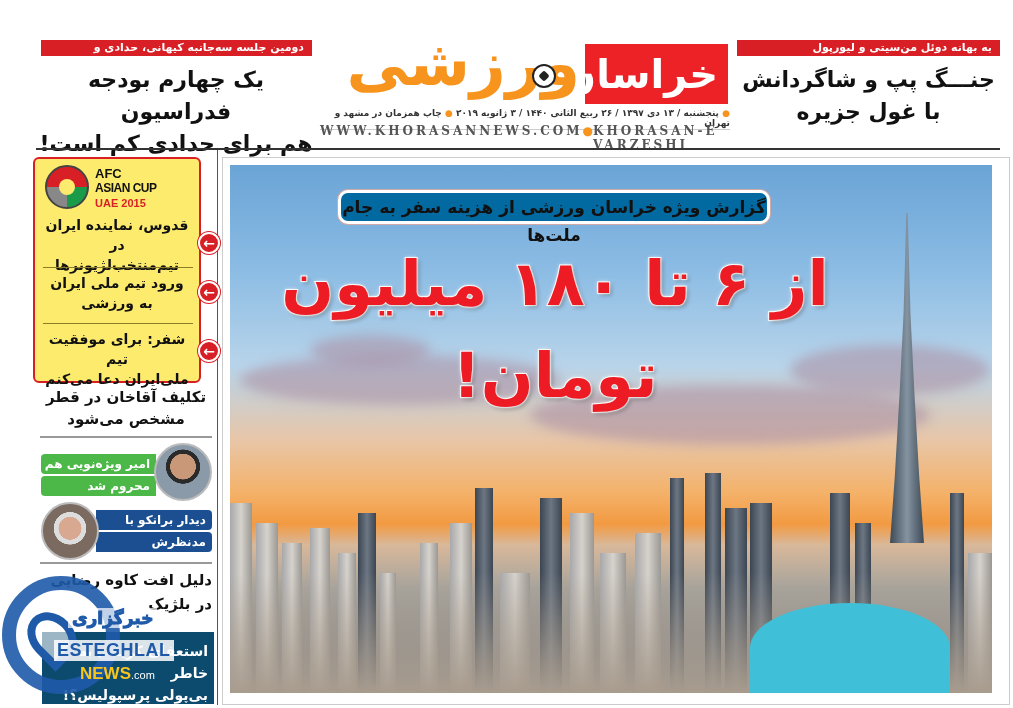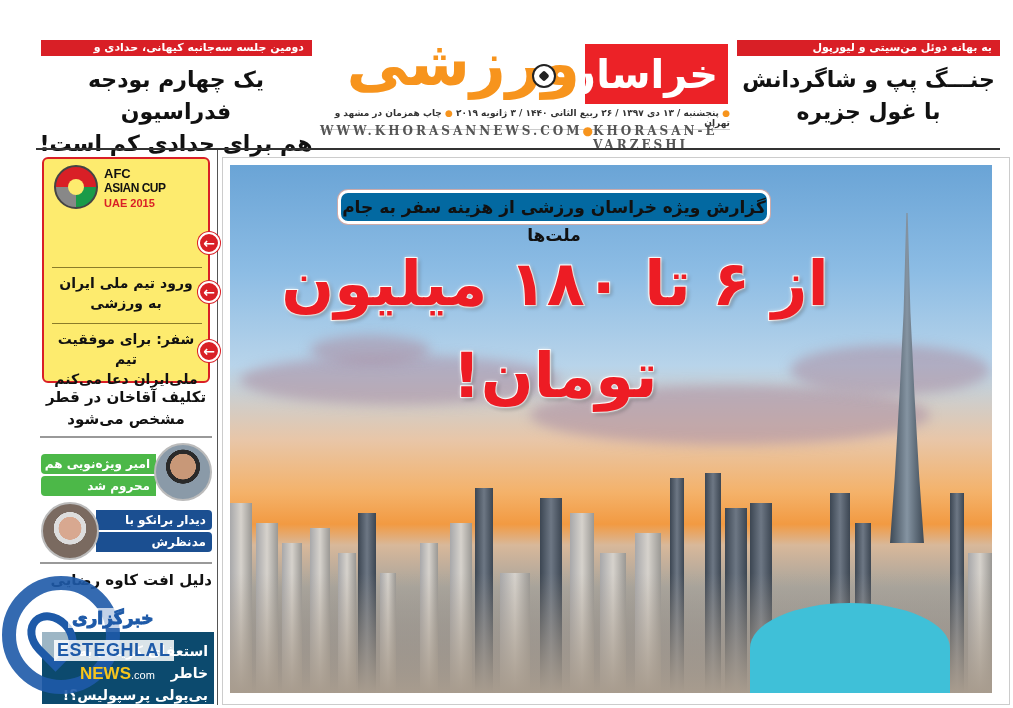--- a/index.html
+++ b/index.html
@@ -24,21 +24,21 @@
   .mast-ball { position: absolute; left: 212px; top: 34px; width: 24px; height: 24px; border-radius: 50%; background: #fff; border: 2px solid #222; }
   .mast-ball::after { content: ""; position: absolute; left: 6px; top: 6px; width: 8px; height: 8px; background: #222; border-radius: 2px; transform: rotate(45deg); }
   .mast-dateline { position: absolute; left: 0; top: 78px; width: 410px; font-size: 9px; direction: rtl; text-align: right; color: #333; font-weight: bold; border-bottom: 1px solid #ccc; padding-bottom: 1px; }
   .mast-dateline .dot { color: #f7941d; }
   .mast-url { position: absolute; left: 0; top: 94px; width: 410px; font-family: "DejaVu Serif", serif; font-size: 12px; letter-spacing: 3px; color: #555; font-weight: bold; display: flex; justify-content: space-between; }
   .mast-url .dot { color: #f7941d; letter-spacing: 0; }
   .top-rule { position: absolute; left: 36px; top: 148px; width: 964px; height: 2px; background: #333; }
 
   
   .col-rule { position: absolute; left: 217px; top: 150px; width: 1px; height: 555px; background: #555; }
-  .afc-box { position: absolute; left: 42px; top: 157px; width: 168px; height: 226px; background: #fdeb6e;
+  .afc-box { position: absolute; left: 33px; top: 157px; width: 168px; height: 226px; background: #fdeb6e;
              border: 2px solid #d91f26; border-radius: 6px; }
   .afc-logo { position: absolute; left: 10px; top: 6px; width: 150px; height: 50px; }
   .afc-emblem { position: absolute; left: 0; top: 0; width: 44px; height: 44px; border-radius: 50%;
                 background: conic-gradient(#d91f26 0 25%, #1a9b49 25% 50%, #888 50% 75%, #d91f26 75%); border: 2px solid #444; }
   .afc-emblem::after { content: ""; position: absolute; left: 12px; top: 12px; width: 16px; height: 16px; background: #fdeb6e; border-radius: 50%; }
   .afc-t1 { position: absolute; left: 50px; top: 2px; font-family: "Liberation Sans", sans-serif; font-weight: bold; font-size: 13px; color: #111; line-height: 13px; }
   .afc-t2 { position: absolute; left: 50px; top: 14px; font-family: "Liberation Sans", sans-serif; font-weight: bold; font-size: 12px; color: #111; line-height: 18px; letter-spacing: -0.5px; }
   .afc-t3 { position: absolute; left: 50px; top: 32px; font-family: "Liberation Sans", sans-serif; font-weight: bold; font-size: 11px; color: #d91f26; line-height: 12px; }
   .afc-item { position: absolute; left: 4px; width: 156px; direction: rtl; text-align: center; font-size: 14px; font-weight: bold; line-height: 20px; color: #111; }
   .afc-sep { position: absolute; left: 8px; width: 150px; height: 1px; background: #8a7c2a; }
@@ -127,20 +127,24 @@
 <div class="top-rule"></div>
 <div class="col-rule"></div>
 
 <div class="afc-box">
   <div class="afc-logo">
     <div class="afc-emblem"></div>
     <div class="afc-t1">AFC</div>
     <div class="afc-t2">ASIAN CUP</div>
     <div class="afc-t3">UAE 2015</div>
   </div>
+  <div class="afc-item" style="top:56px">
+    <div>قدوس، نماینده ایران در</div>
+    <div>تیم‌منتخب‌لژیونرها</div>
+  </div>
   <div class="afc-sep" style="top:108px"></div>
   <div class="afc-item" style="top:114px">
     <div>ورود تیم ملی ایران</div>
     <div>به ورزشی</div>
   </div>
   <div class="afc-sep" style="top:164px"></div>
   <div class="afc-item" style="top:170px">
     <div>شفر: برای موفقیت تیم</div>
     <div>ملی‌ایران دعا می‌کنم</div>
   </div>
@@ -159,20 +163,21 @@
 <div class="tag green" style="left:41px; top:476px; width:115px;">محروم شد</div>
 <div class="avatar a1"></div>
 
 <div class="tag blue" style="left:96px; top:510px; width:116px;">دیدار برانکو با مهاجم</div>
 <div class="tag blue" style="left:96px; top:532px; width:116px;">مدنظرش</div>
 <div class="avatar a2"></div>
 <div class="thin-rule" style="top:562px"></div>
 
 <div class="dalil">
   <div>دلیل افت کاوه رضایی</div>
+  <div>در بلژیک</div>
 </div>
 
 <div class="red-box">
   <div>استعفای کریمی به خاطر</div>
   <div>بی‌پولی پرسپولیس؟!</div>
 </div>
 
 <div class="watermark">
   <div class="wm-ring"></div>
   <div class="wm-pin"></div>

